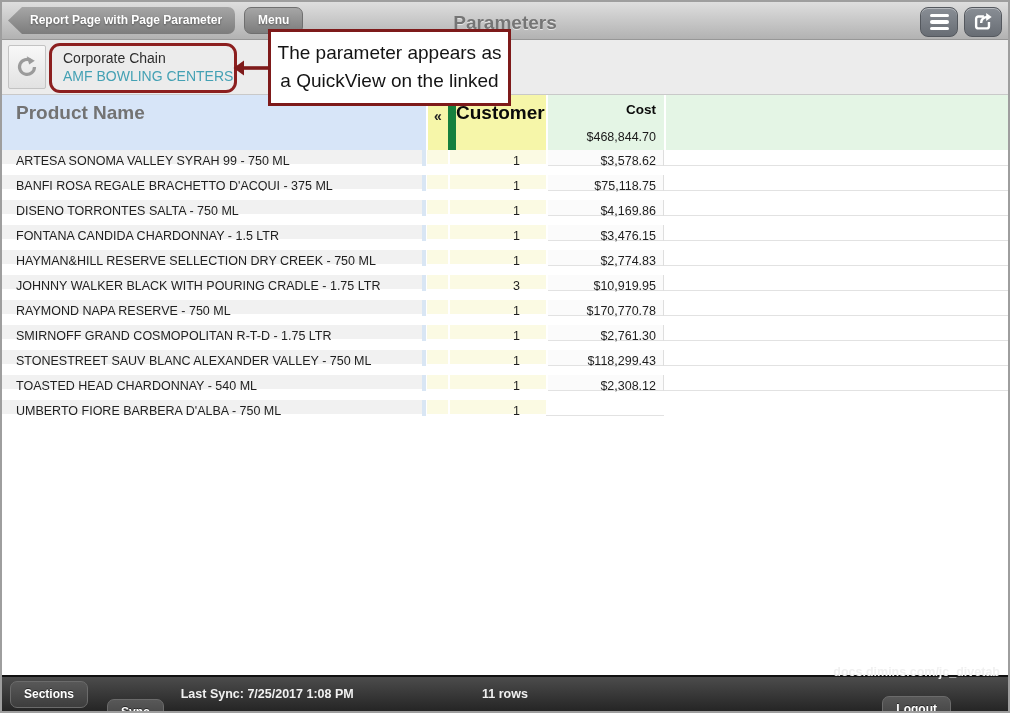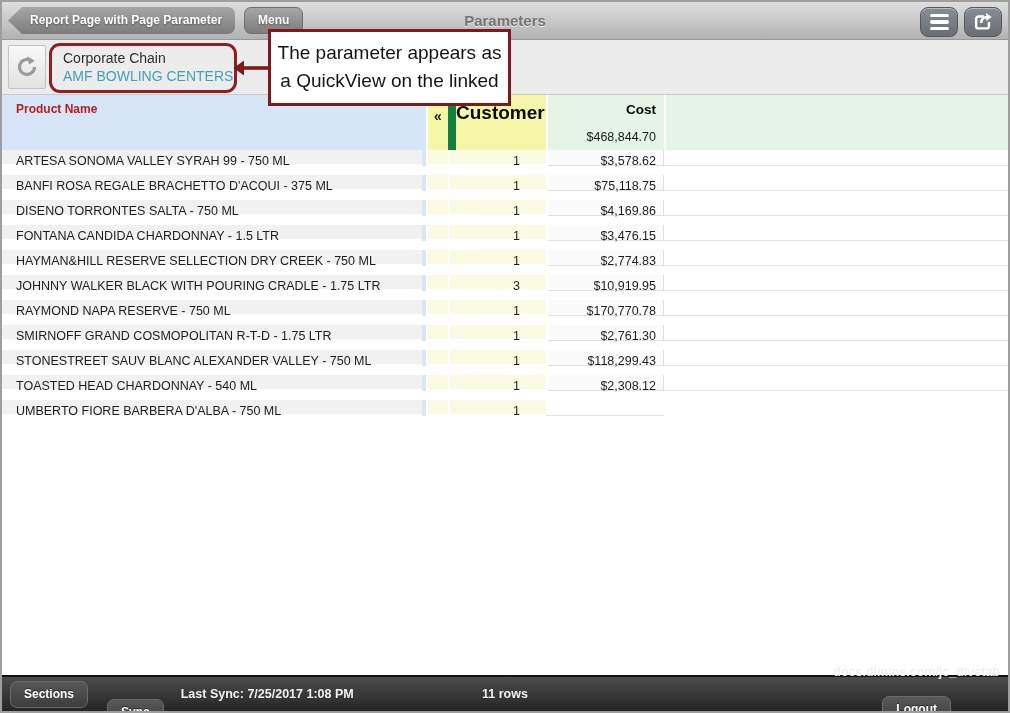--- a/index.html
+++ b/index.html
@@ -4,41 +4,41 @@
 <style>
   * { margin:0; padding:0; box-sizing:border-box; }
   html,body { width:1010px; height:713px; }
   body { font-family:"Liberation Sans", sans-serif; background:#c8c8c8; }
   #frame { position:relative; width:1010px; height:713px; border:2px solid #9e9e9e; background:#fff; overflow:hidden; }
 
   
   .topbar { position:relative; height:38px; background:linear-gradient(#dedede,#b2b2b2); border-bottom:1px solid #979797; display:flex; align-items:center; padding:0 6px; }
   .back-btn { position:relative; z-index:3; height:27px; line-height:27px; padding:0 13px 0 22px; background:linear-gradient(#a6a6a6,#7c7c7c); color:#fff; font-size:12px; font-weight:bold; text-shadow:0 1px 2px rgba(0,0,0,.4); clip-path:polygon(14px 0, 100% 0, 100% 100%, 14px 100%, 0 50%); border-radius:0 7px 7px 0; cursor:pointer; white-space:nowrap; }
   .menu-btn { position:relative; z-index:3; height:27px; line-height:25px; margin-left:9px; padding:0 13px; background:linear-gradient(#a6a6a6,#7c7c7c); border:1px solid #6f6f6f; border-radius:7px; color:#fff; font-size:12px; font-weight:bold; text-shadow:0 1px 2px rgba(0,0,0,.4); cursor:pointer; }
-  .topbar-title { position:absolute; left:0; right:0; top:10px; text-align:center; font-size:15px; font-weight:bold; color:#757575; text-shadow:0 1px 0 #e6e6e6; z-index:1; }
+  .topbar-title { position:absolute; left:0; right:0; top:10px; text-align:center; font-size:19px; font-weight:bold; color:#757575; text-shadow:0 1px 0 #e6e6e6; z-index:1; }
   .icon-btns { position:absolute; right:6px; top:5px; display:flex; gap:6px; z-index:3; }
   .icon-btn { width:38px; height:30px; border-radius:8px; background:linear-gradient(#898e95,#686d74); border:1px solid #54585e; box-shadow:inset 0 1px 0 rgba(255,255,255,.4); display:flex; flex-direction:column; align-items:center; justify-content:center; cursor:pointer; }
   .hamburger span { display:block; width:19px; height:3.5px; background:#fff; border-radius:2px; margin:1.6px 0; }
 
   
   .toolbar { position:relative; height:55px; background:#ececec; border-bottom:1px solid #c9c9c9; display:flex; align-items:flex-start; padding:5px 0 0 6px; }
   .refresh-box { width:38px; height:44px; background:linear-gradient(#f8f8f8,#e2e2e2); border:1px solid #c3c3c3; border-radius:2px; display:flex; align-items:center; justify-content:center; cursor:pointer; }
   .quickview { margin:-2px 0 0 3px; width:188px; height:50px; border:3px solid #8c1f1f; border-radius:11px; padding:4px 0 0 11px; cursor:pointer; }
   .qv-label { font-size:14px; color:#2e2e2e; }
   .qv-value { font-size:14px; color:#44a1b4; margin-top:2px; }
 
   
   .annotation { position:absolute; left:266px; top:27px; width:243px; height:77px; background:#ffffff; border:3px solid #7e1a1a; z-index:20; text-align:center; padding-top:7px; font-size:19px; line-height:1.45; color:#141414; }
   .anno-arrow { position:absolute; left:231px; top:56px; z-index:21; }
 
   
   .grid-row { display:grid; grid-template-columns:424px 22px 98px 118px 1fr; }
   .thead { height:55px; }
   .thead > div { height:55px; }
-  .th-product { background:#d7e5f8; padding:7px 0 0 14px; font-size:12px; font-weight:bold; color:#b91c1c; }
+  .th-product { background:#d7e5f8; padding:7px 0 0 14px; font-size:19px; font-weight:bold; color:#737373; }
   .th-chev { background:#f6f6a9; border-left:2px solid #fff; text-align:center; padding-top:13px; font-size:14px; font-weight:bold; color:#222; cursor:pointer; }
   .th-customer { background:#f6f6a9; border-left:8px solid #15803d; text-align:right; padding:7px 8px 0 0; font-size:19px; font-weight:bold; color:#0a0a0a; }
   .th-cost { background:#e4f5e5; border-left:2px solid #fff; text-align:right; padding:7px 8px 0 0; font-size:13.5px; font-weight:bold; color:#0a0a0a; }
   .th-cost .total { font-weight:normal; font-size:12.5px; color:#1a1a1a; margin-top:13px; }
   .th-empty { background:#e4f5e5; border-left:2px solid #fff; }
 
   .trow { height:25px; font-size:12.5px; color:#1e1e1e; cursor:pointer; }
   .trow > div { height:16px; line-height:23px; }
   .td-product { background:#f1f1f1; border-right:4px solid #d9e6f4; box-shadow:inset 0 -2px 0 #fff; padding-left:14px; white-space:nowrap; overflow:hidden; }
   .td-chev { background:#fbfae3; border-left:1px solid #fff; box-shadow:inset 0 -2px 0 #fff; }

